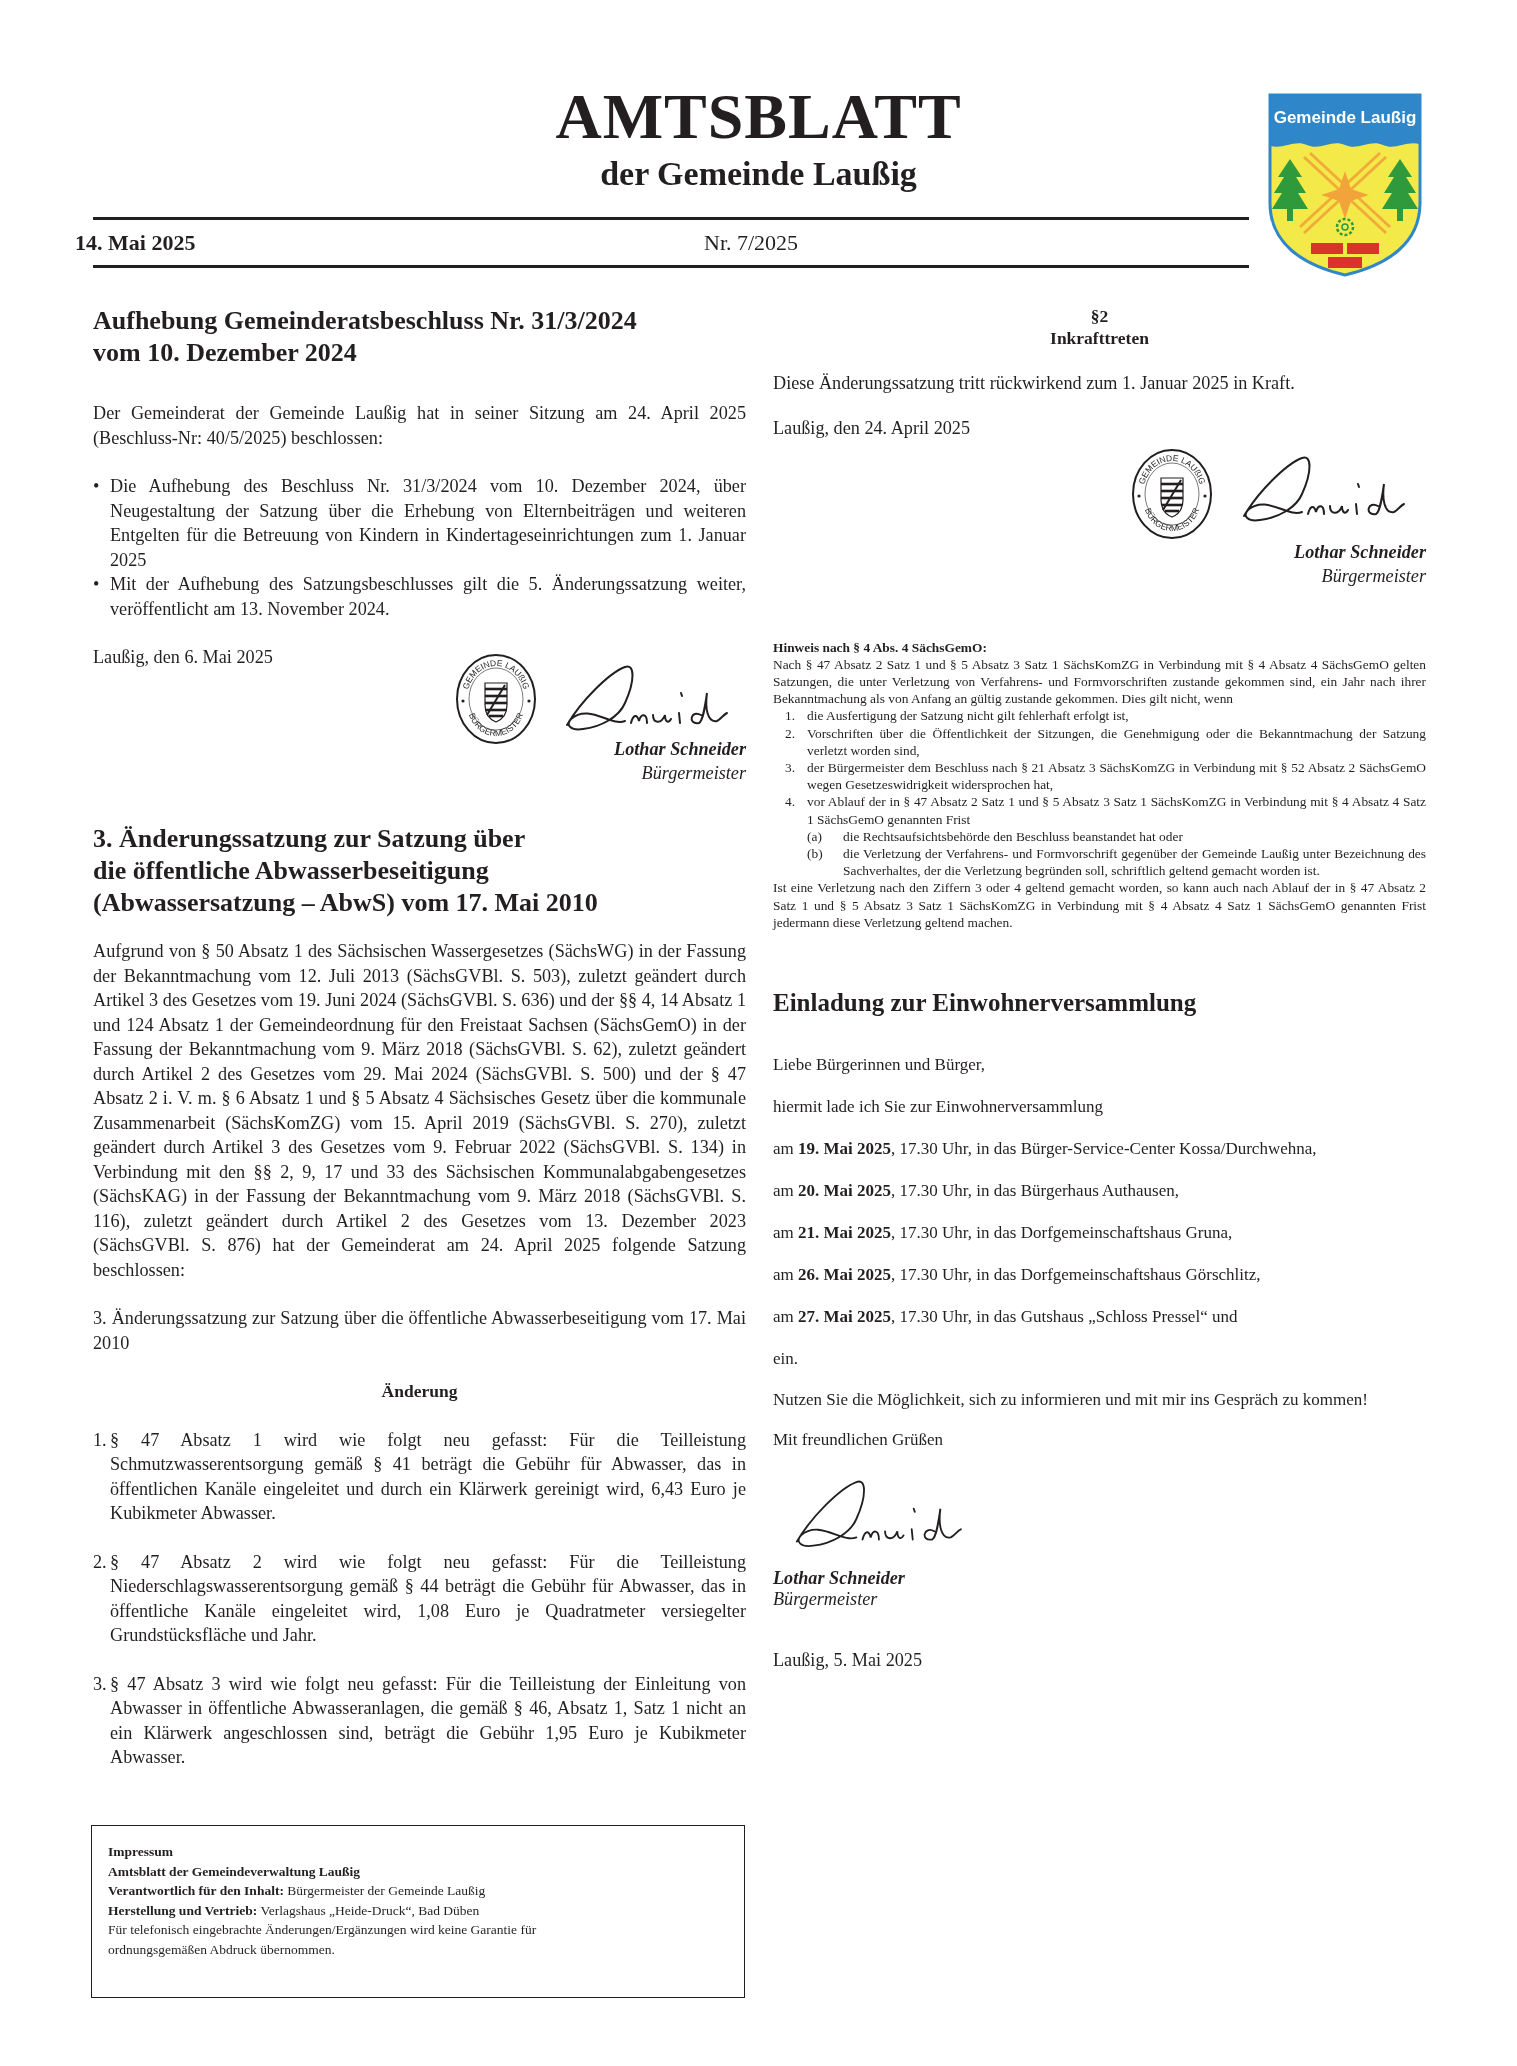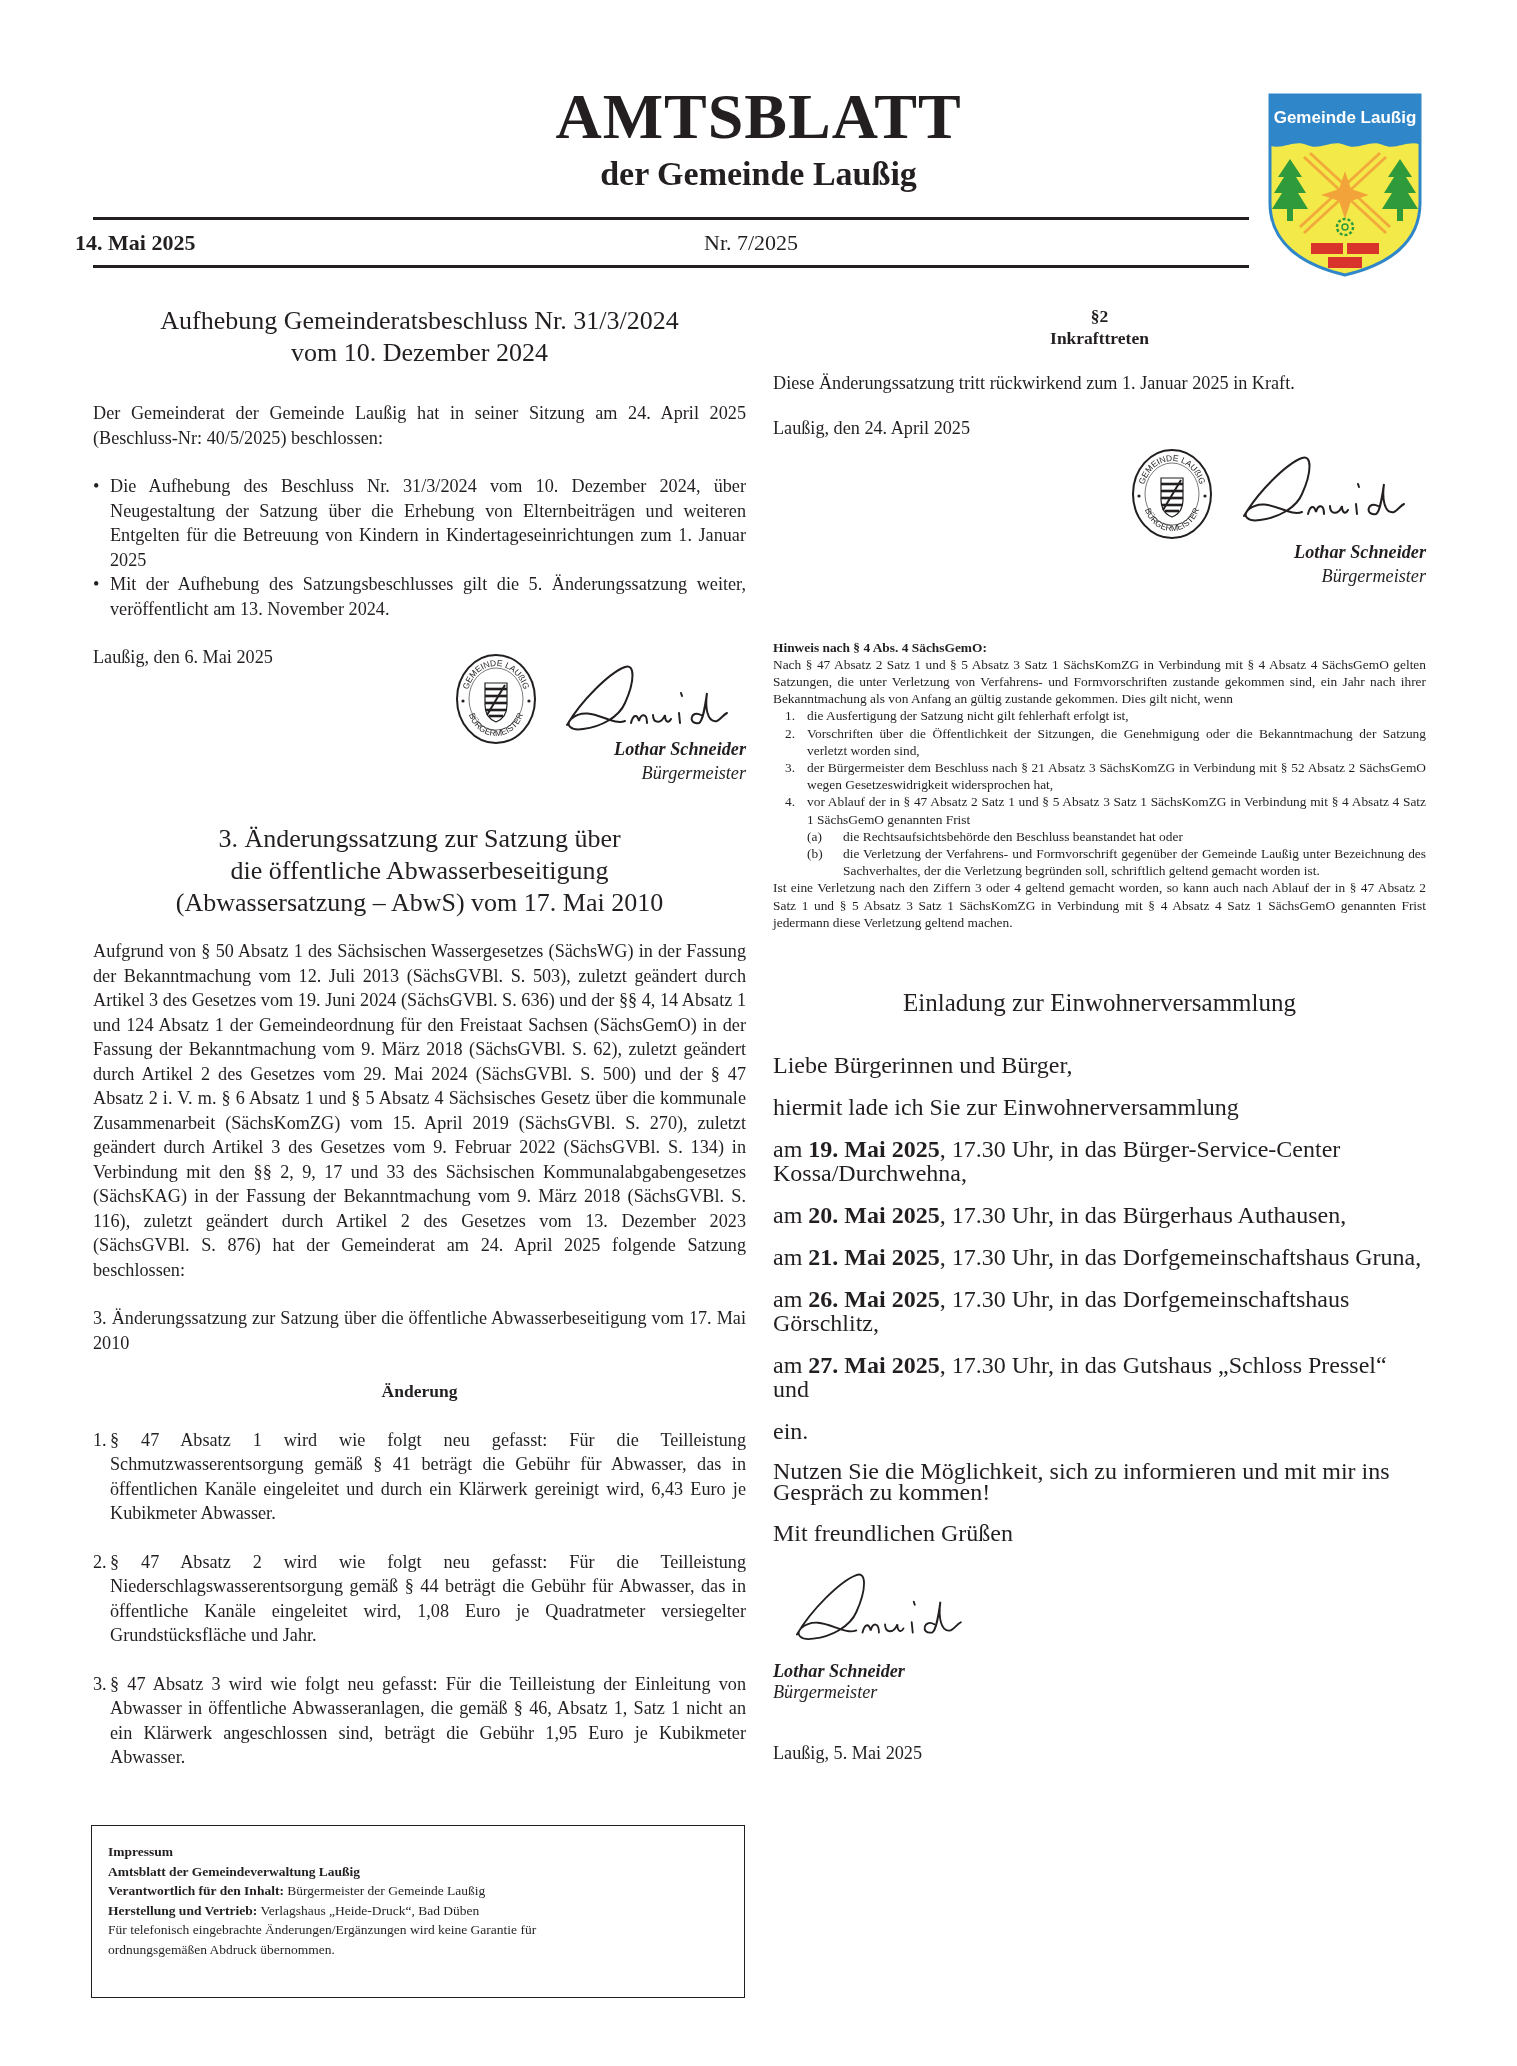--- a/index.html
+++ b/index.html
@@ -14,21 +14,21 @@
   .rule { left: 93px; width: 1156px; height: 3px; background: #231f20; }
   .issue-date { left: 75px; top: 230px; font-size: 22px; font-weight: bold; }
   .issue-no { left: 704px; top: 230px; font-size: 22px; font-weight: normal; }
 
   .crest { left: 1268px; top: 93px; width: 154px; height: 184px; }
 
   
   .col-left { left: 93px; top: 305px; width: 653px; }
   .col-right { left: 773px; top: 305px; width: 653px; }
 
-  .h-main { font-size: 26px; font-weight: normal; text-align: center; line-height: 32px; margin: 0; }
+  .h-main { font-size: 26px; font-weight: bold; text-align: left; line-height: 32px; margin: 0; }
   .p { font-size: 18.2px; line-height: 24.5px; text-align: justify; margin: 0; }
   .small { font-size: 13.4px; line-height: 17.2px; }
   .bold { font-weight: bold; }
   .center { text-align: center; }
   .right { text-align: right; }
   .ital { font-style: italic; }
 
   ul.bullets { list-style: none; margin: 0; padding: 0; }
   ul.bullets li { position: relative; padding-left: 17px; font-size: 18.2px; line-height: 24.5px; text-align: justify; }
   ul.bullets li::before { content: "•"; position: absolute; left: 0; top: 0; }
@@ -43,21 +43,21 @@
 
   .impressum { left: 91px; top: 1825px; width: 654px; height: 173px; border: 1.5px solid #231f20; box-sizing: border-box;
                padding: 16px 16px; font-size: 13.5px; line-height: 19.5px; }
 
   .hinweis ol { list-style: none; margin: 0; padding: 0; }
   .hinweis ol li { position: relative; padding-left: 34px; font-size: 13.4px; line-height: 17.2px; text-align: justify; }
   .hinweis ol li .n { position: absolute; left: 12px; top: 0; }
   .hinweis ol.sub li { padding-left: 36px; }
   .hinweis ol.sub li .n { left: 0; }
 
-  .invite-line { font-size: 24px; line-height: 24px; margin: 16px 0 18px 0; }
+  .invite-line { font-size: 17px; line-height: 24px; margin: 16px 0 18px 0; }
 </style>
 </head>
 <body>
 
 <div class="abs mast-title">
   <div class="t1">AMTSBLATT</div>
   <div class="t2">der Gemeinde Laußig</div>
 </div>
 <div class="abs rule" style="top:217px;"></div>
 <div class="abs issue-date">14. Mai 2025</div>

